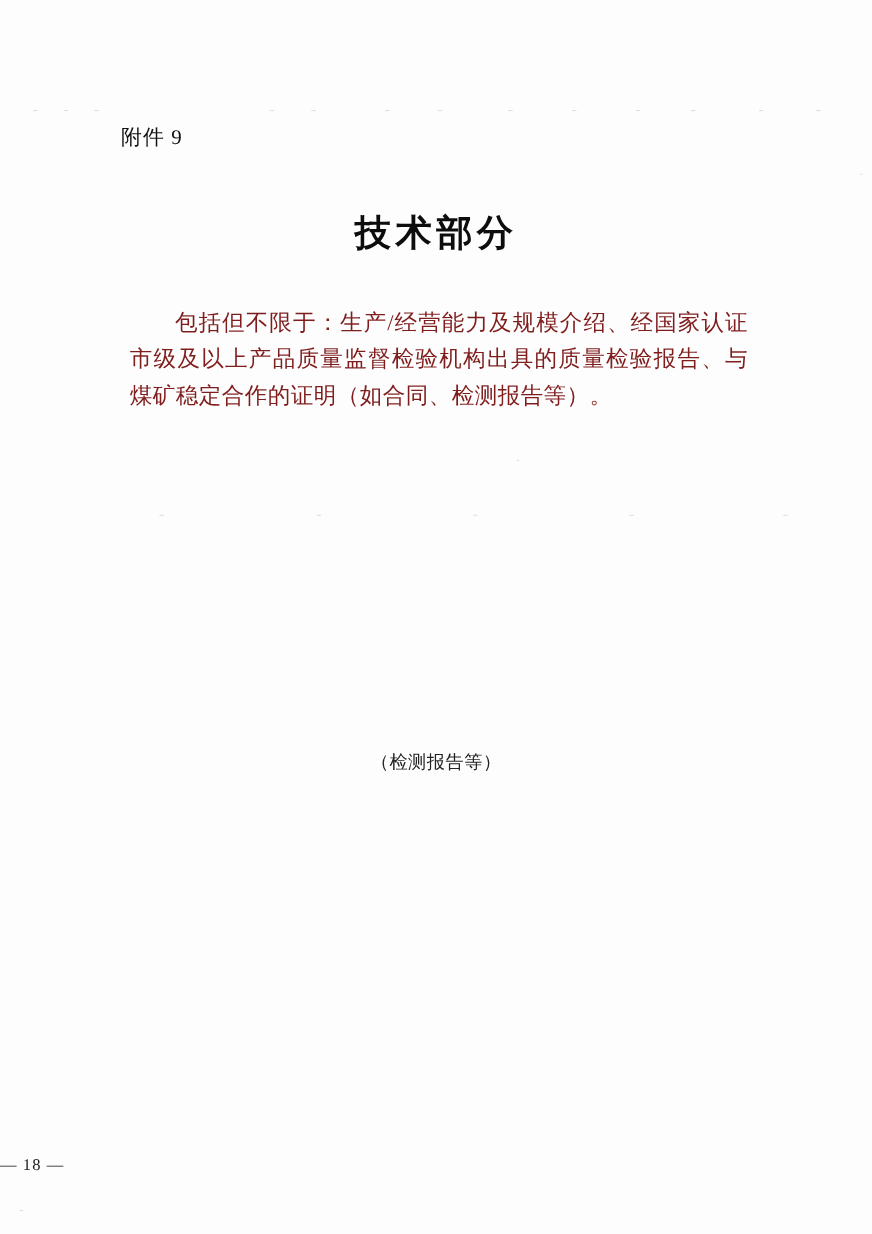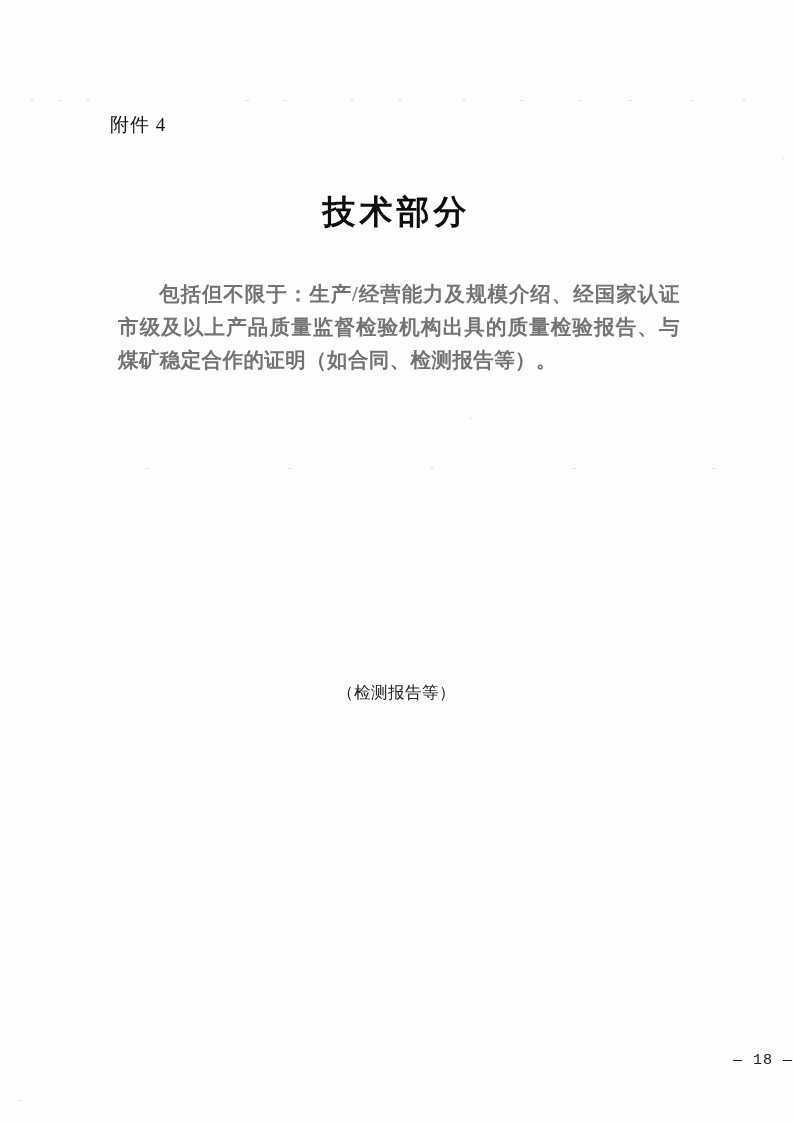--- a/index.html
+++ b/index.html
@@ -66,22 +66,21 @@
   .body-block {
     position: absolute;
     left: 118px;
     top: 278px;
     width: 562px;
     font-family: "Liberation Serif", serif;
     font-size: 20.5px;
     line-height: 33px;
     letter-spacing: 0.4px;
     text-align: justify;
-    color: #737373;
-    font-weight: bold;
+    color: #7f1d1d;
   }
   .body-block p {
     margin: 0;
     text-indent: 2em;
   }
 
   .format-note {
     position: absolute;
     left: 0;
     top: 682px;
@@ -91,22 +90,22 @@
     font-size: 16.5px;
     letter-spacing: 0.5px;
     color: #222;
   }
 
   .page-number {
     position: absolute;
     left: 0;
     top: 1052px;
     width: 793px;
-    text-align: right;
-    font-family: Liberation Mono, monospace;
+    text-align: left;
+    font-family: Liberation Serif, serif;
     font-size: 15px;
     letter-spacing: 1px;
     color: #1c1c1c;
   }
 </style>
 </head>
 <body>
 
 <div class="page">
 
@@ -135,21 +134,21 @@
   <div class="speckle-row" style="top:158px;">
     <span class="speckle" style="left:782px; width:2px;"></span>
   </div>
   <div class="speckle-row" style="top:418px;">
     <span class="speckle" style="left:470px; width:2px;"></span>
   </div>
   <div class="speckle-row" style="top:1100px;">
     <span class="speckle" style="left:18px; width:3px;"></span>
   </div>
 
-  <div class="attachment-label">附件 4</div>
+  <div class="attachment-label">附件 9</div>
 
   <div class="doc-title">技术部分</div>
 
   <div class="body-block">
     <p>包括但不限于：生产/经营能力及规模介绍、经国家认证市级及以上产品质量监督检验机构出具的质量检验报告、与煤矿稳定合作的证明（如合同、检测报告等）。</p>
   </div>
 
   <div class="format-note">（检测报告等）</div>
 
   <div class="page-number">— 18 —</div>

